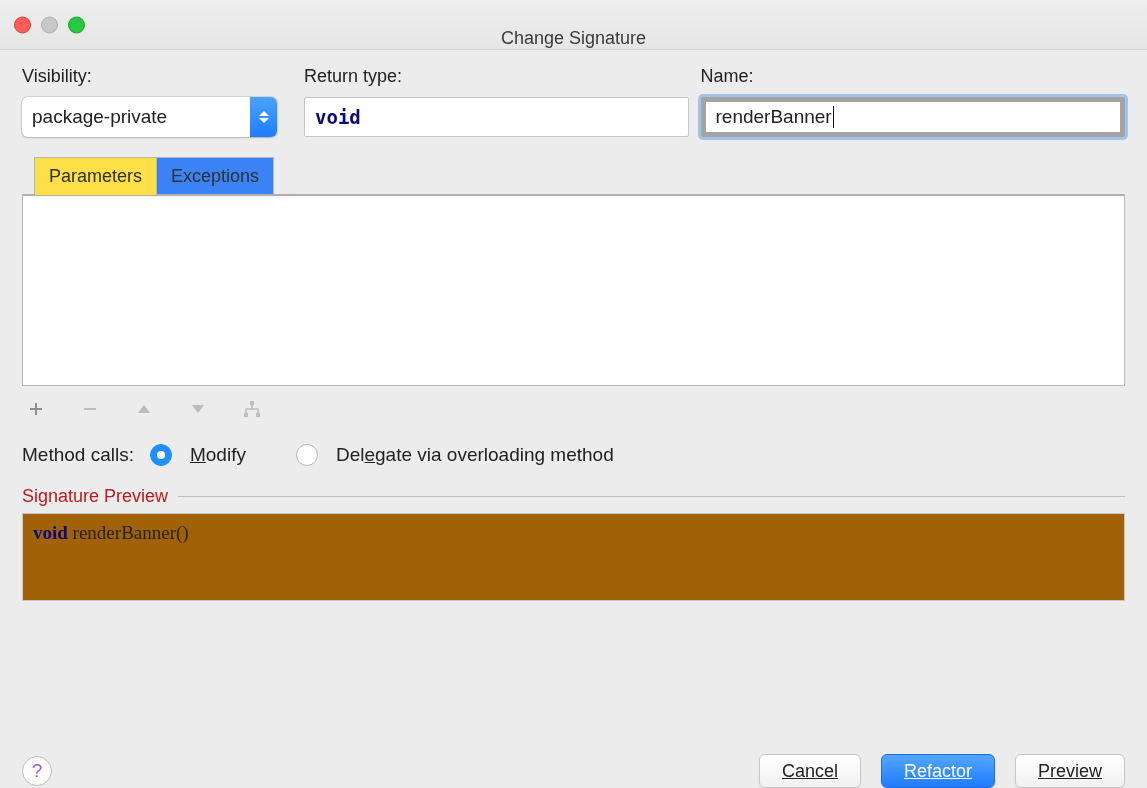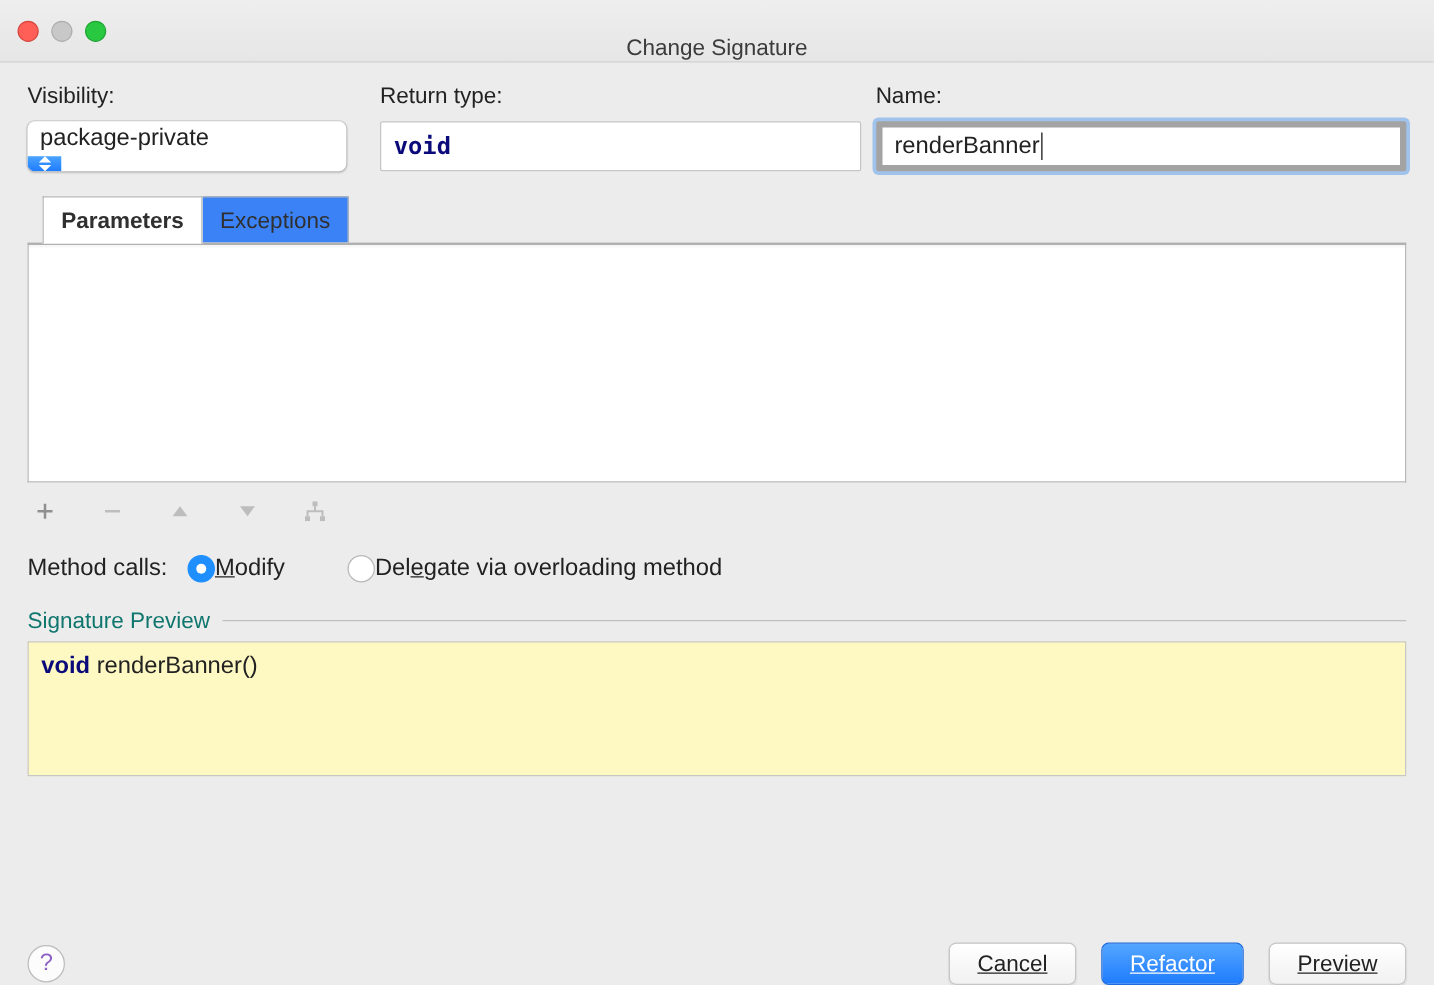--- a/index.html
+++ b/index.html
@@ -63,21 +63,20 @@
 
   
   .select-wrap {
     height: 40px;
     display: flex;
     width: 255px;
     border-radius: 6px;
     overflow: hidden;
     background: #fff;
     box-shadow: 0 0 0 1px rgba(0,0,0,0.1), 0 1px 2px rgba(0,0,0,0.15);
-    flex-direction: column;
   }
   .select-value {
     flex: 1; display: flex; align-items: center;
     padding: 0 10px;
     font-size: 19px;
   }
   .select-arrows {
     width: 27px;
     background: linear-gradient(#4aa3ff,#1f7cff);
     display: flex; flex-direction: column;
@@ -127,25 +126,24 @@
     height: 38px;
     padding: 0 14px;
     font-size: 18px;
     display: flex; align-items: center;
     border: 1px solid #b8b8b8;
     border-bottom: none;
     background: #3b82f6;
     color: #303030;
   }
   .tab.active {
-    background: #ffffff;
+    background: #fde047;
     border-color: #b8b8b8;
     position: relative;
     z-index: 2;
-    font-weight: bold;
   }
   .tab + .tab { border-left: none; }
 
   .tab-panel {
     border: 1px solid #b8b8b8;
     border-top: 2px solid #b0b0b0;
     background: #fff;
     height: 192px;
     margin-top: -1px;
     position: relative;
@@ -181,41 +179,41 @@
   }
   .radio.selected {
     background: #1f8fff;
     border-color: #1f8fff;
   }
   .radio.selected::after {
     content: '';
     width: 8px; height: 8px; border-radius: 50%;
     background: #fff;
   }
-  .radio-option { display: flex; align-items: center; gap: 0; margin-right: 40px; }
+  .radio-option { display: flex; align-items: center; gap: 18px; margin-right: 40px; }
   .mnemonic { text-decoration: underline; }
 
   
   .preview-section { margin-top: 20px; }
   .section-title {
     display: flex; align-items: center;
     font-size: 18px;
-    color: #0f766e;
+    color: #b91c1c;
     gap: 10px;
     margin-bottom: 6px;
   }
   .section-title .line {
     flex: 1; height: 1px; background: #bfbfbf;
   }
   .preview-box {
-    background: #fef9c3;
+    background: #a16207;
     border: 1px solid #c7c7c7;
-    height: 108px;
+    height: 88px;
     padding: 8px 10px;
-    font-family: Liberation Sans, sans-serif;
+    font-family: Liberation Serif, serif;
     font-size: 19px;
     white-space: pre;
   }
   .kw { color: #0a0a7a; font-weight: bold; }
 
   
   .bottom-bar {
     margin-top: auto;
     display: flex;
     align-items: center;

